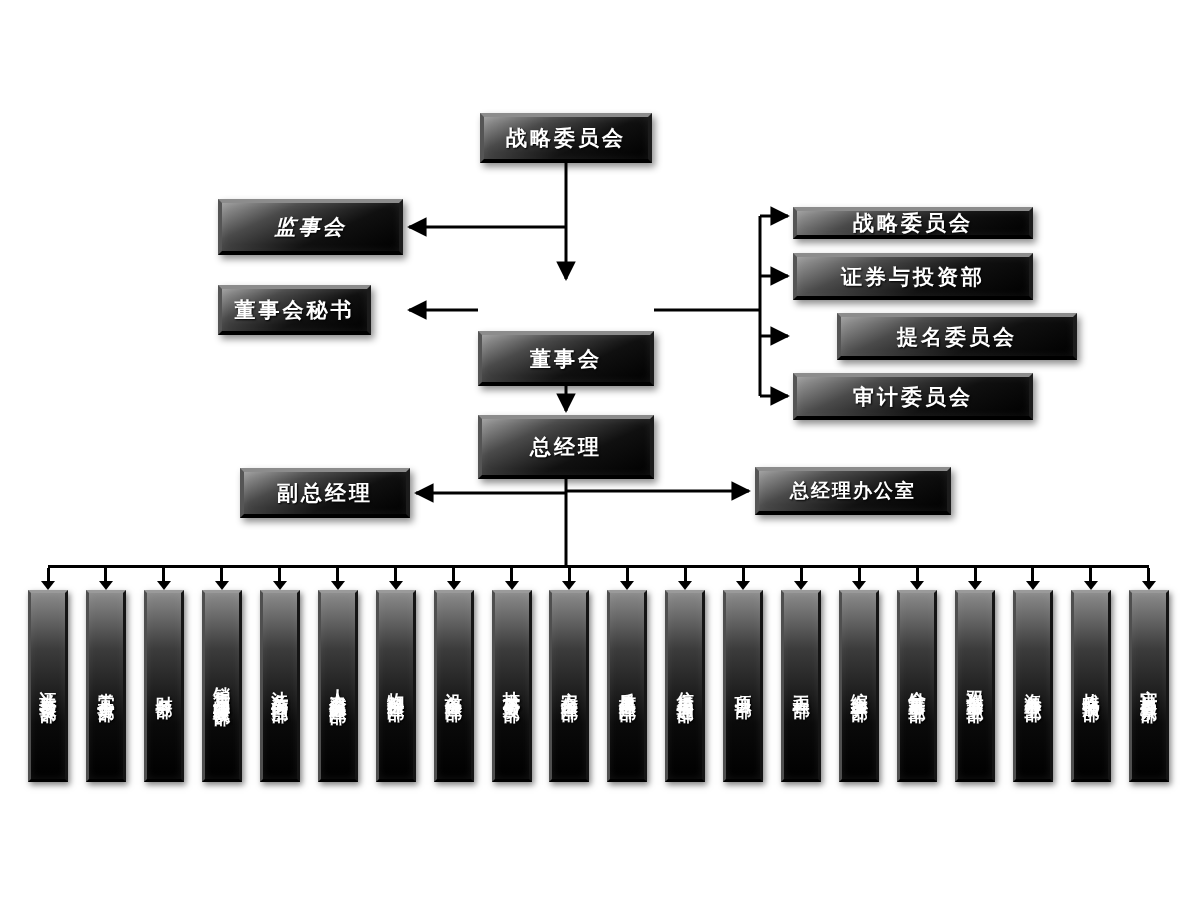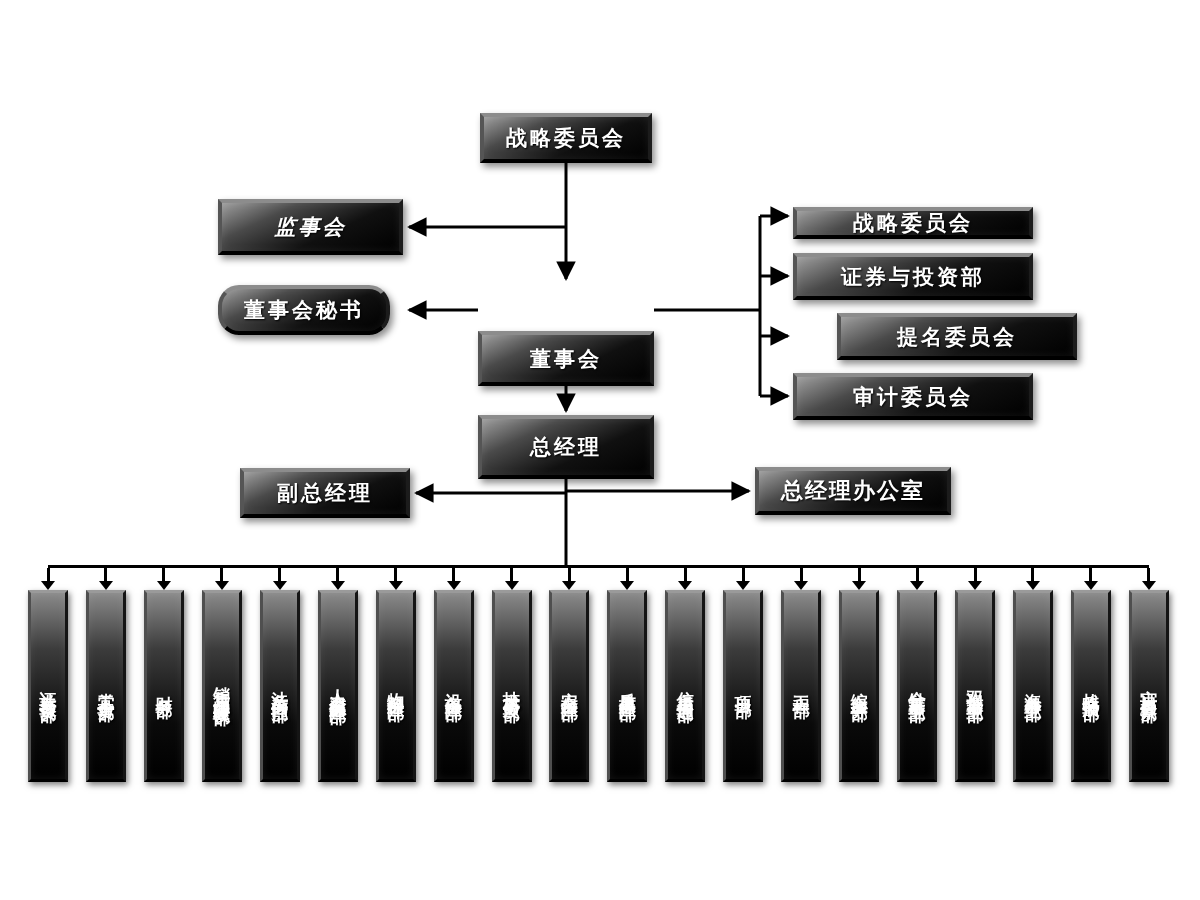--- a/index.html
+++ b/index.html
@@ -99,33 +99,33 @@
   </svg>
 
   <div class="node" style="left:480px;top:113px;width:172px;height:50px;">战略委员会</div>
 
   <div class="node" style="left:218px;top:199px;width:185px;height:56px;font-style:italic;">监事会</div>
 
   <div class="node" style="left:793px;top:207px;width:240px;height:32px;text-align:right;">战略委员会</div>
 
   <div class="node" style="left:793px;top:253px;width:240px;height:47px;">证券与投资部</div>
 
-  <div class="node" style="left:218px;top:285px;width:172px;height:50px;border-radius:21px;">董事会秘书</div>
+  <div class="node" style="left:218px;top:285px;width:153px;height:50px;">董事会秘书</div>
 
   <div class="node" style="left:478px;top:283px;width:176px;height:55px;margin-top:48px;">董事会</div>
 
   <div class="node" style="left:793px;top:313px;width:240px;height:47px;margin-left:44px;">提名委员会</div>
 
   <div class="node" style="left:793px;top:373px;width:240px;height:47px;">审计委员会</div>
 
   <div class="node" style="left:478px;top:415px;width:176px;height:64px;">总经理</div>
 
   <div class="node" style="left:240px;top:468px;width:170px;height:50px;">副总经理</div>
 
-  <div class="node" style="left:755px;top:467px;width:196px;height:48px;font-size:22px;letter-spacing:2px;">总经理办公室</div>
+  <div class="node" style="left:755px;top:467px;width:196px;height:48px;font-size:19px;letter-spacing:2px;">总经理办公室</div>
 
   <div class="dept-strip">
     <div class="dist-line"></div>
     <div class="dept-row">
 
       <div class="dept-cell">
         <div class="dept-stub"></div>
         <div class="dept-arrow"></div>
         <div class="dept-box">证券与投资部</div>
       </div>

